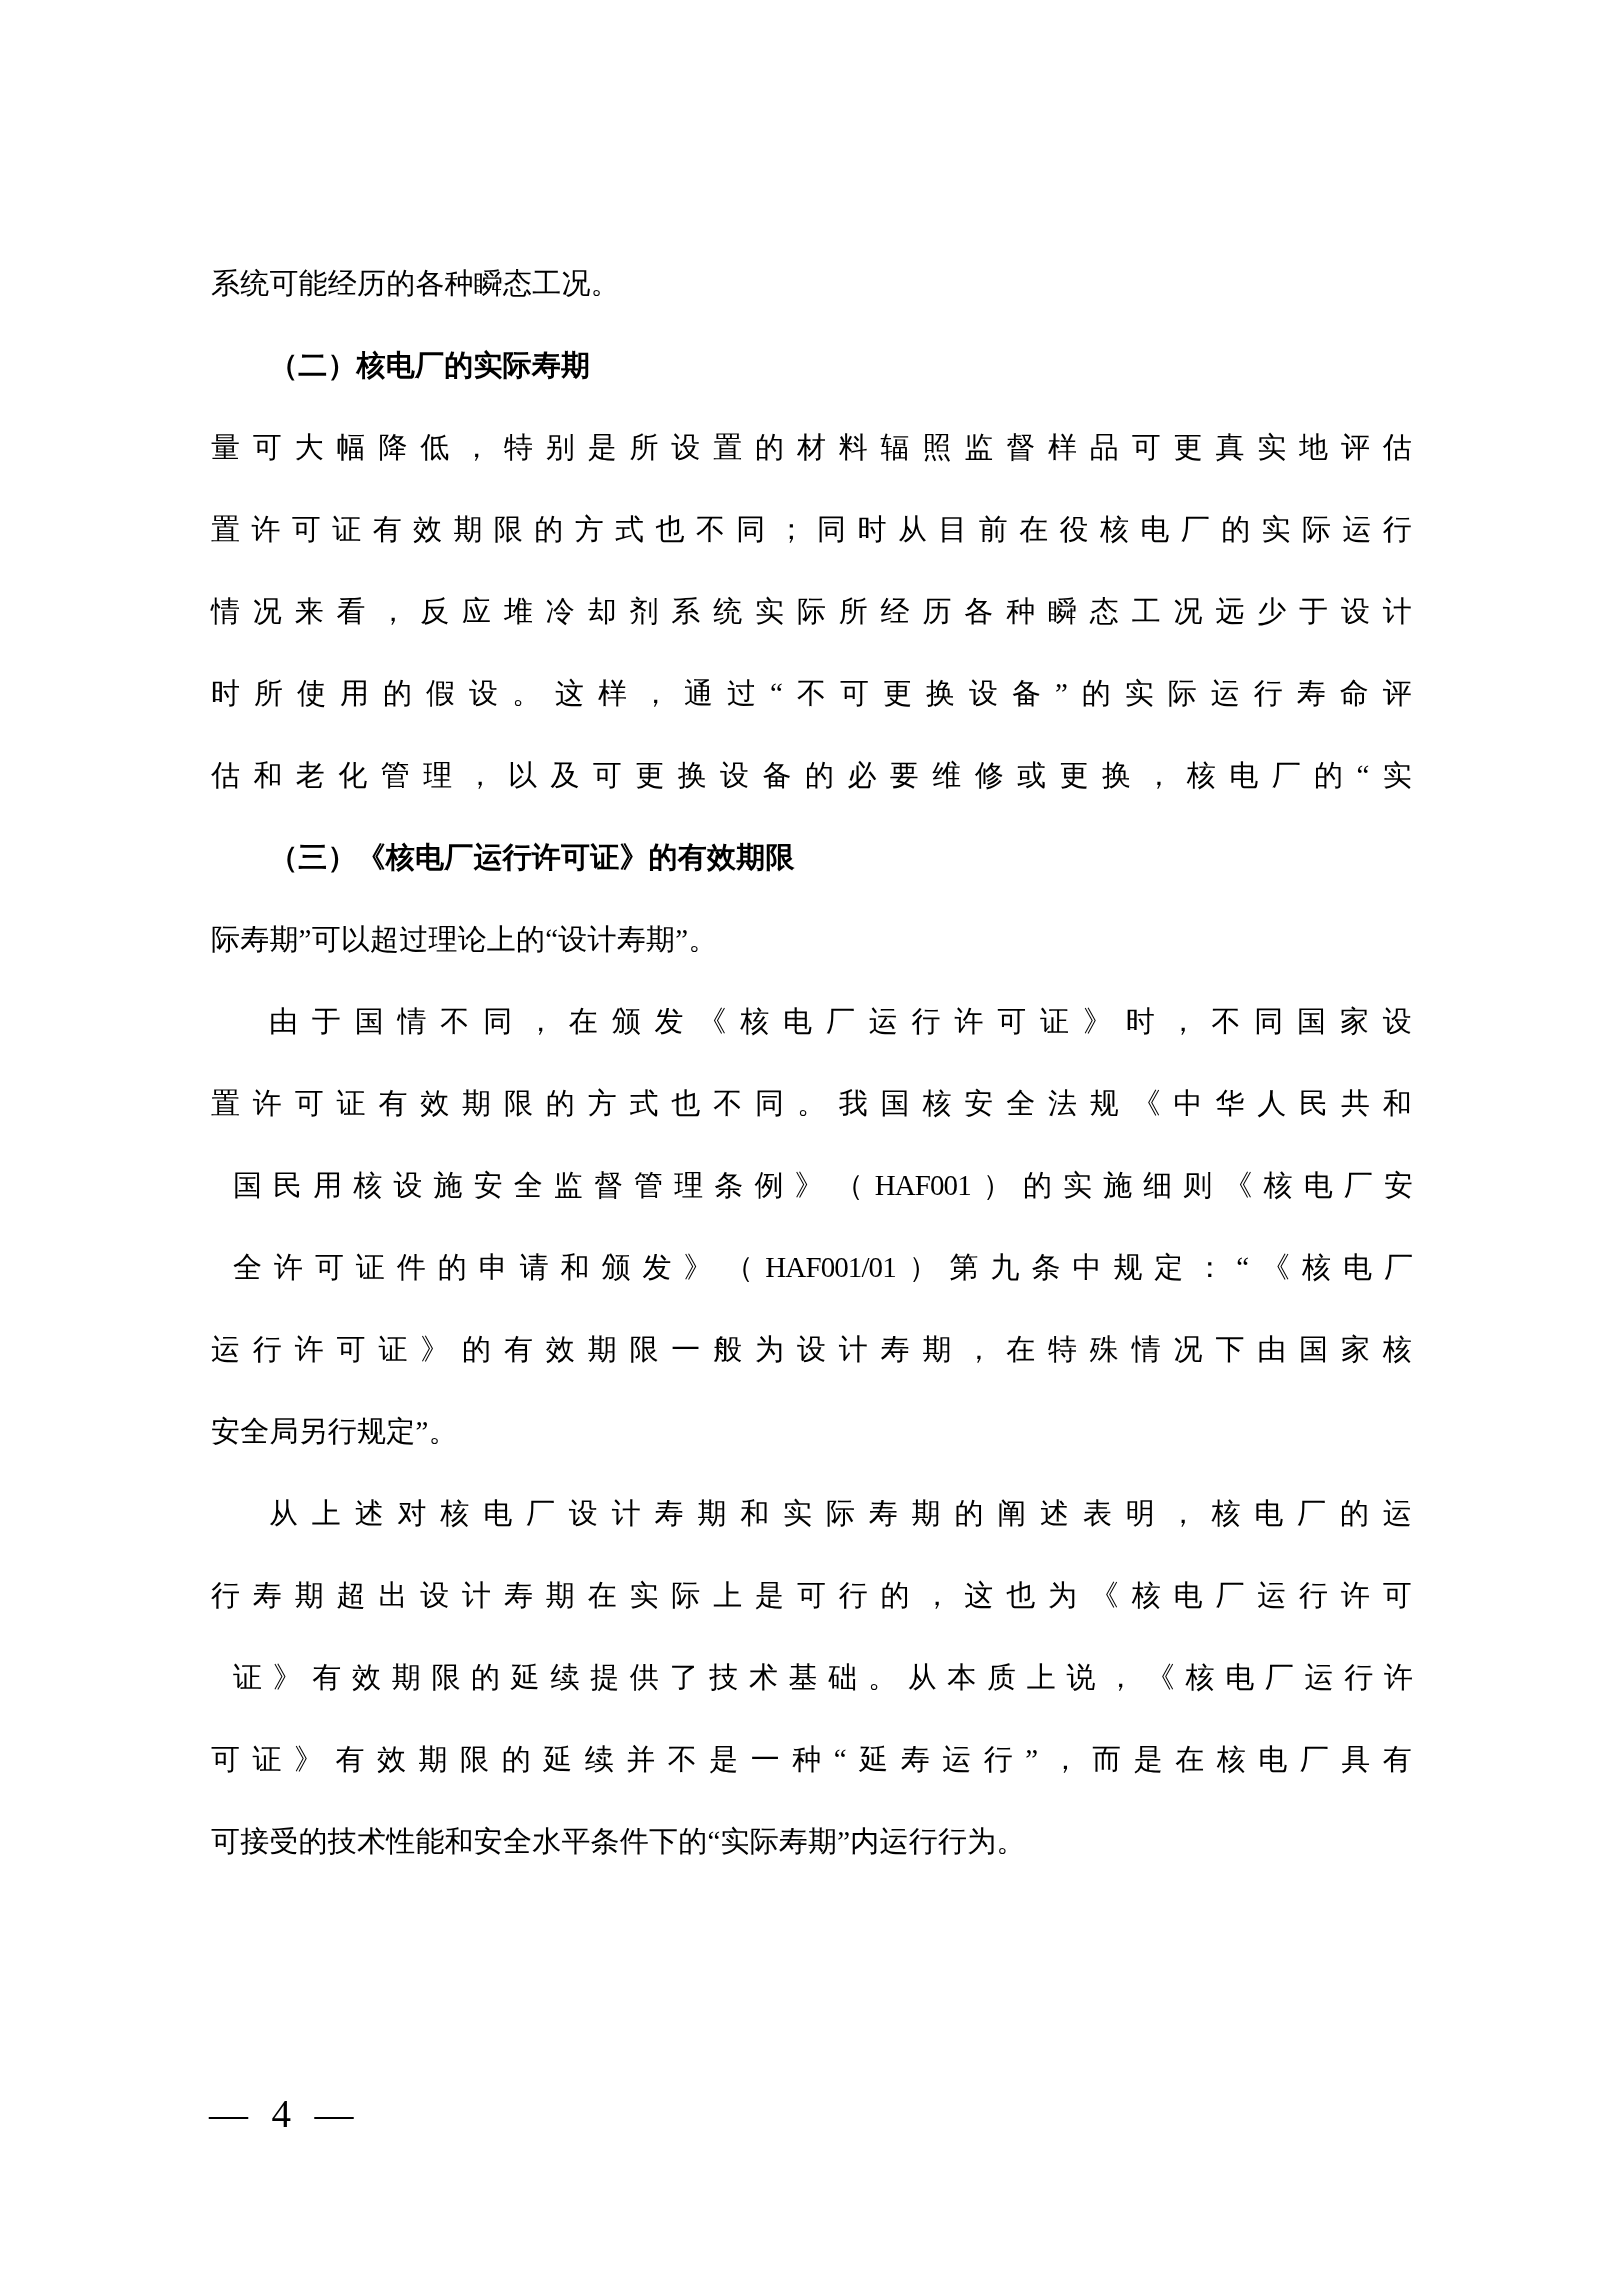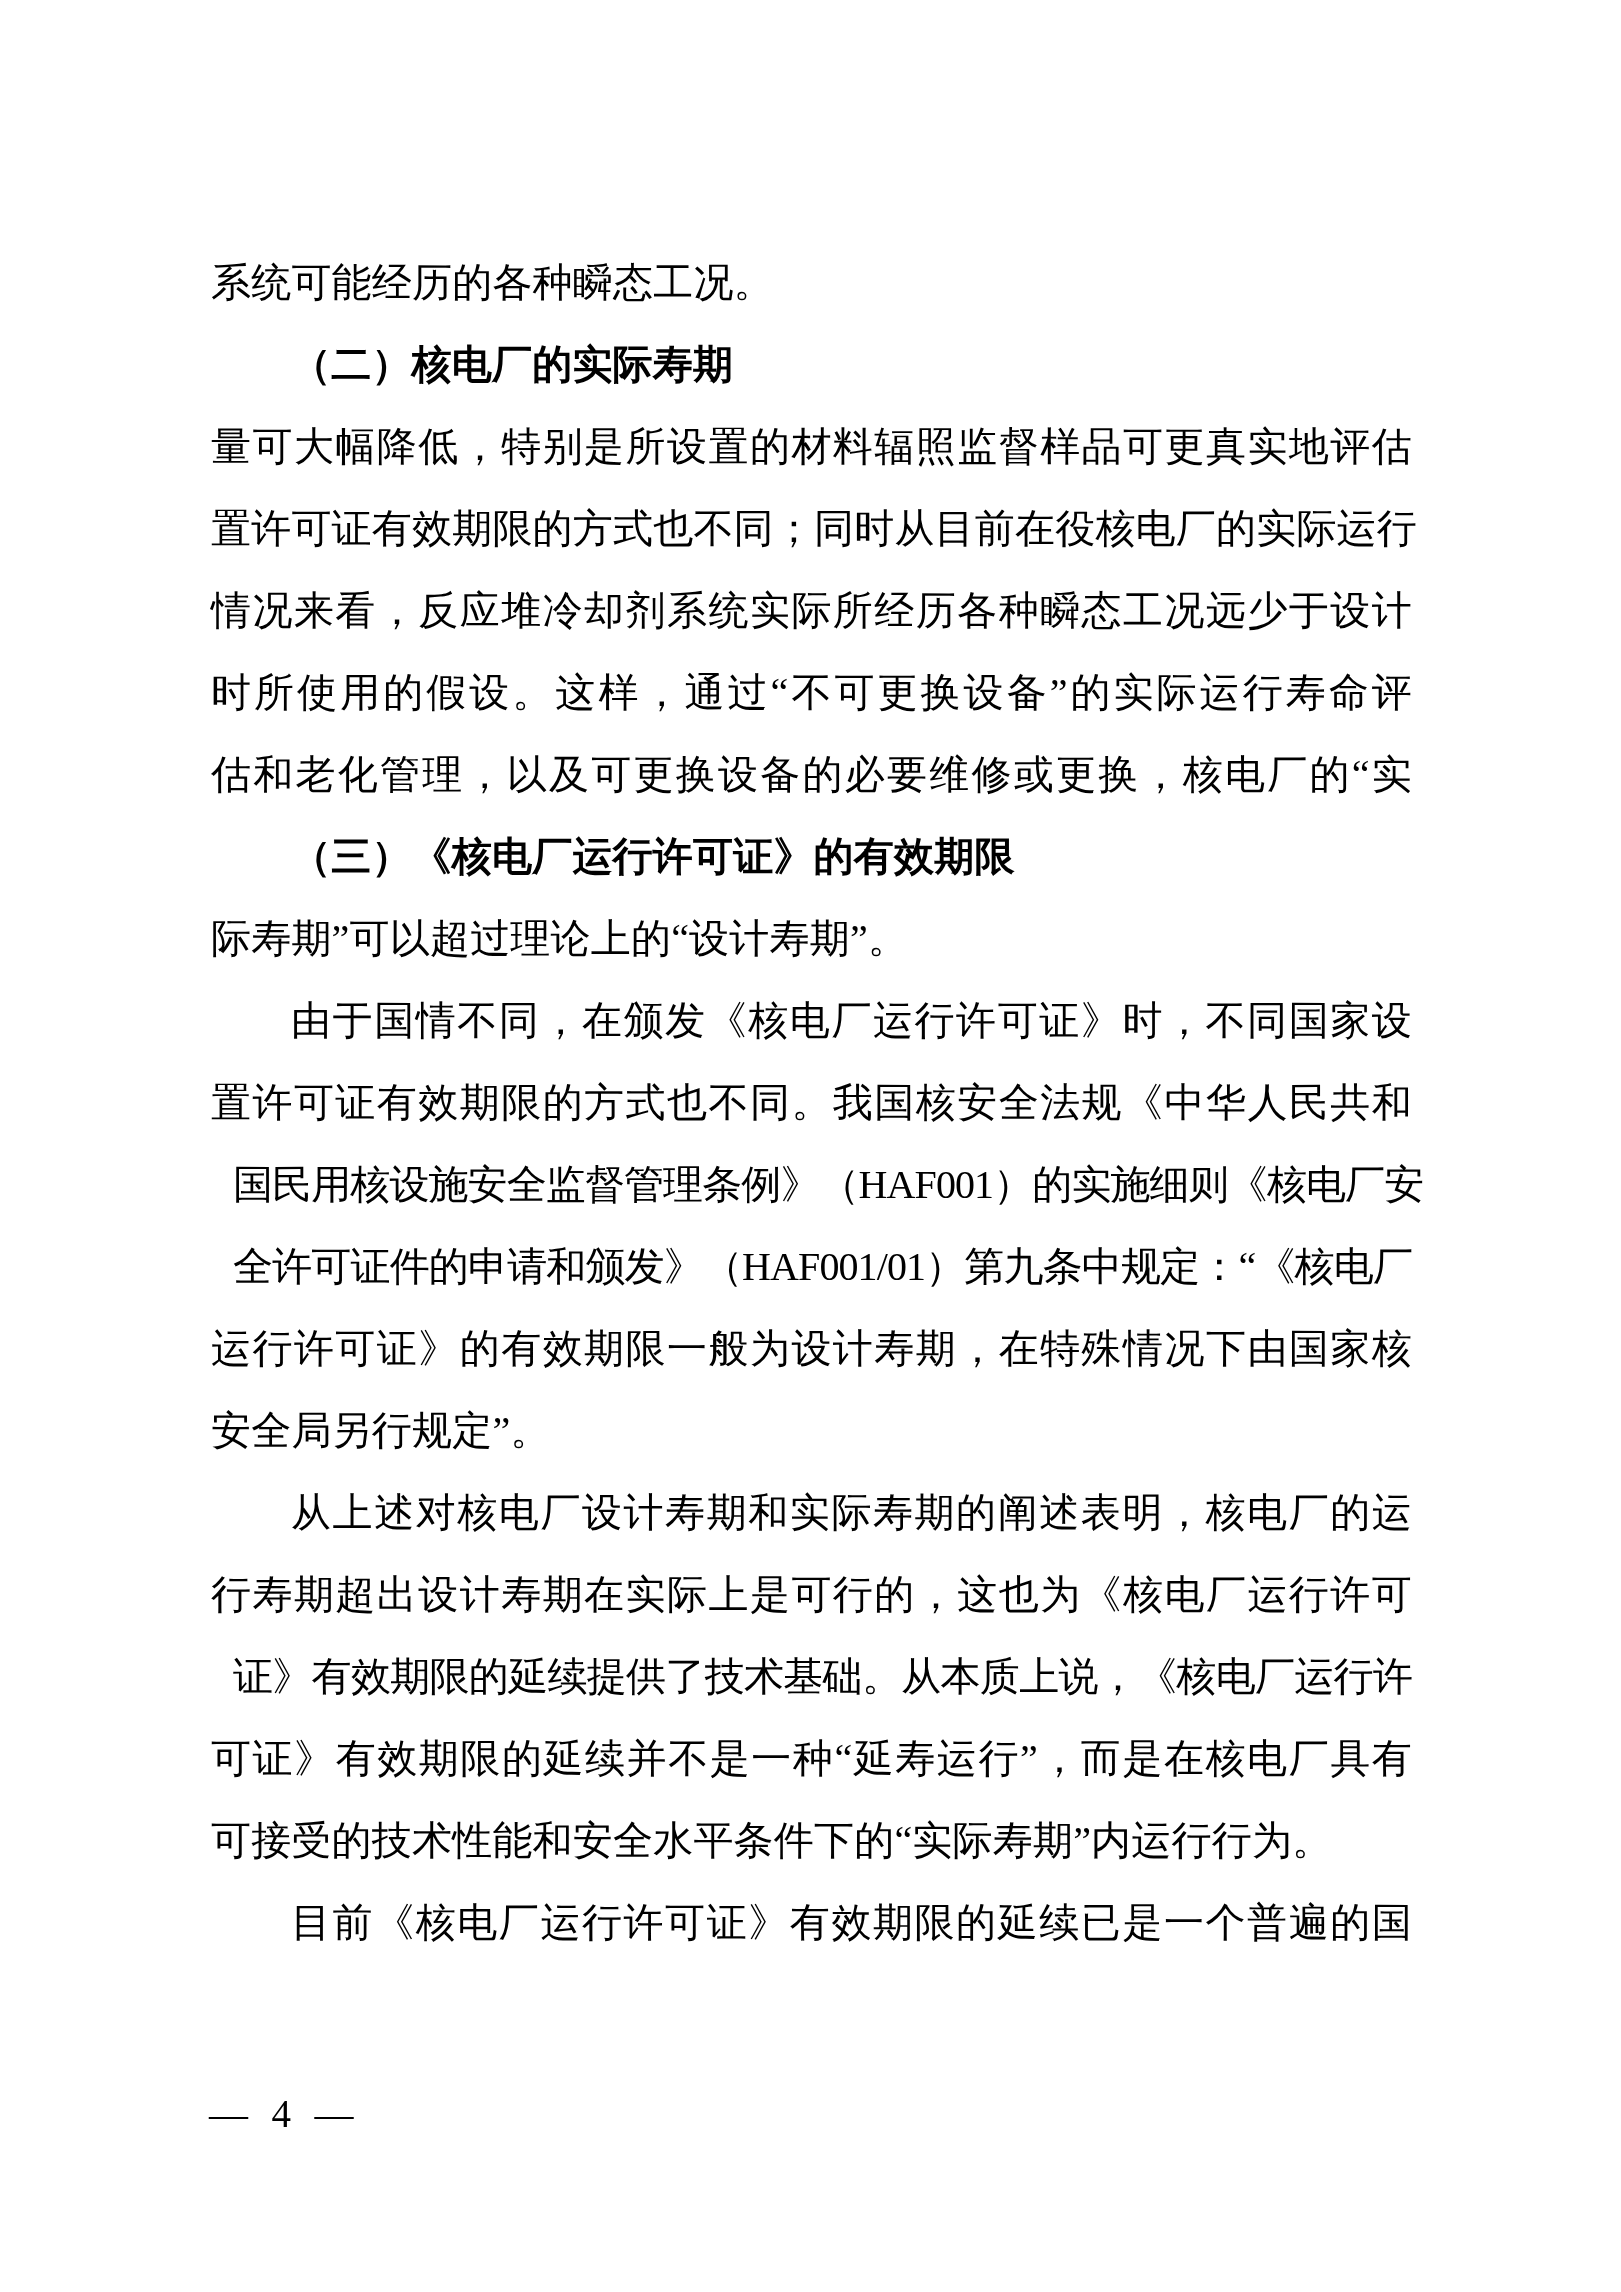--- a/index.html
+++ b/index.html
@@ -22,21 +22,21 @@
   }
   .doc-body {
     position: absolute;
     left: 211px;
     top: 242px;
     width: 1201px;
   }
   .line {
     height: 82px;
     line-height: 82px;
-    font-size: 40px;
+    font-size: 29px;
     white-space: nowrap;
     text-align: justify;
     letter-spacing: 0.2px;
   }
   .line.fill {
     text-align-last: justify;
   }
   .line.last {
     text-align-last: left;
   }
@@ -79,17 +79,16 @@
       <div class="line fill">置许可证有效期限的方式也不同。我国核安全法规《中华人民共和</div>
       <div class="line fill tight">国民用核设施安全监督管理条例》（HAF001）的实施细则《核电厂安</div>
       <div class="line fill tight">全许可证件的申请和颁发》（HAF001/01）第九条中规定：“《核电厂</div>
       <div class="line fill">运行许可证》的有效期限一般为设计寿期，在特殊情况下由国家核</div>
       <div class="line last">安全局另行规定”。</div>
       <div class="line indent fill">从上述对核电厂设计寿期和实际寿期的阐述表明，核电厂的运</div>
       <div class="line fill">行寿期超出设计寿期在实际上是可行的，这也为《核电厂运行许可</div>
       <div class="line fill tight">证》有效期限的延续提供了技术基础。从本质上说，《核电厂运行许</div>
       <div class="line fill">可证》有效期限的延续并不是一种“延寿运行”，而是在核电厂具有</div>
       <div class="line last">可接受的技术性能和安全水平条件下的“实际寿期”内运行行为。</div>
-      <div class="line indent fill">目前《核电厂运行许可证》有效期限的延续已是一个普遍的国</div>
     </div>
   <div class="page-footer">— 4 —</div>
 </div>
 
 
 </body></html>

